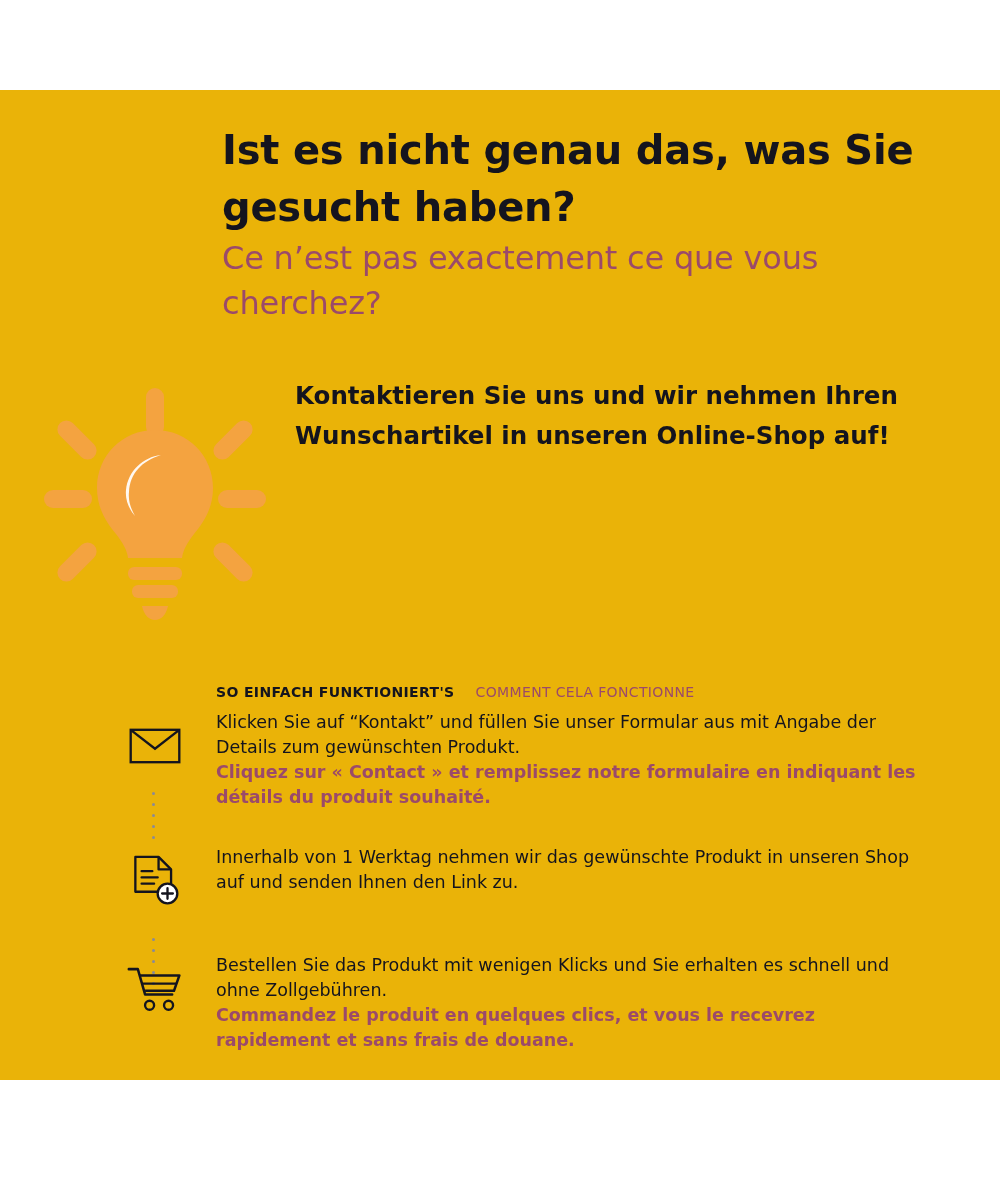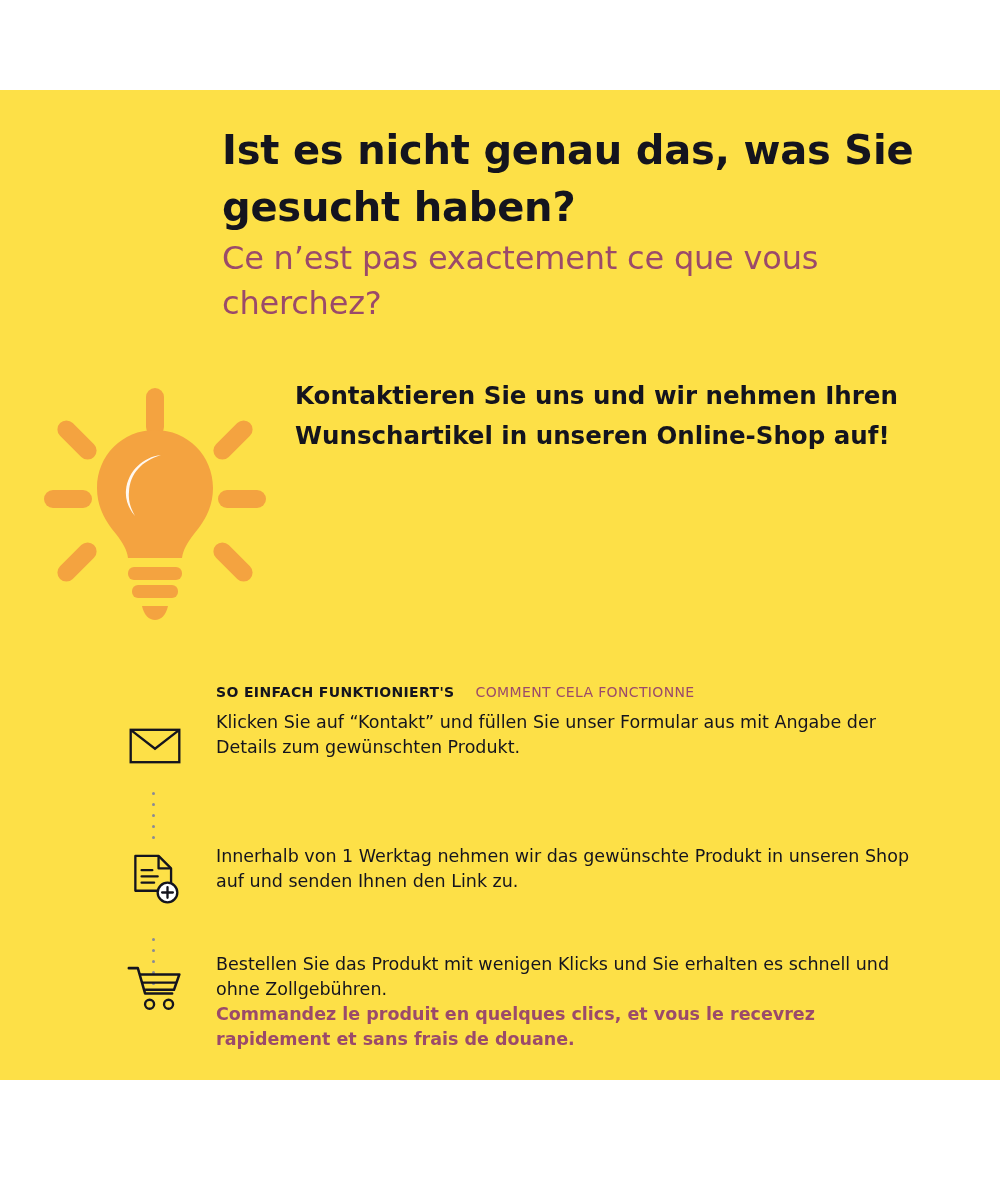--- a/index.html
+++ b/index.html
@@ -13,21 +13,21 @@
     font-family: "DejaVu Sans", "Liberation Sans", sans-serif;
     -webkit-font-smoothing: antialiased;
   }
 
   .banner {
     position: absolute;
     left: 0;
     top: 90px;
     width: 1000px;
     height: 990px;
-    background: #fde047;
+    background: #eab308;
     overflow: hidden;
   }
 
   
   .headline {
     margin: 0;
     padding: 0;
     position: absolute;
     left: 222px;
     top: 32px;
@@ -222,20 +222,21 @@
 
     <div class="step step-1">
       <div class="step-icon">
         <svg viewBox="0 0 60 48" width="54" height="44" aria-hidden="true">
           <rect x="3" y="6" width="54" height="36" fill="none" stroke="#14141e" stroke-width="2.6"></rect>
           <path d="M3 6l27 21L57 6" fill="none" stroke="#14141e" stroke-width="2.6"></path>
         </svg>
       </div>
       <div class="step-body">
         <div class="de">Klicken Sie auf “Kontakt” und füllen Sie unser Formular aus mit Angabe der Details zum gewünschten Produkt.</div>
+        <div class="fr">Cliquez sur « Contact » et remplissez notre formulaire en indiquant les détails du produit souhaité.</div>
       </div>
     </div>
 
     <div class="step step-2">
       <div class="step-icon">
         <svg viewBox="0 0 56 60" width="50" height="54" aria-hidden="true">
           <path d="M6 3h26l14 14v25H6z" fill="none" stroke="#14141e" stroke-width="2.6" stroke-linejoin="round"></path>
           <path d="M32 3v14h14" fill="none" stroke="#14141e" stroke-width="2.6" stroke-linejoin="round"></path>
           <path d="M13 19h12M13 26h18M13 33h14" stroke="#14141e" stroke-width="2.6" stroke-linecap="round"></path>
           <circle cx="42" cy="44" r="11" fill="#ffffff" stroke="#14141e" stroke-width="2.6"></circle>

